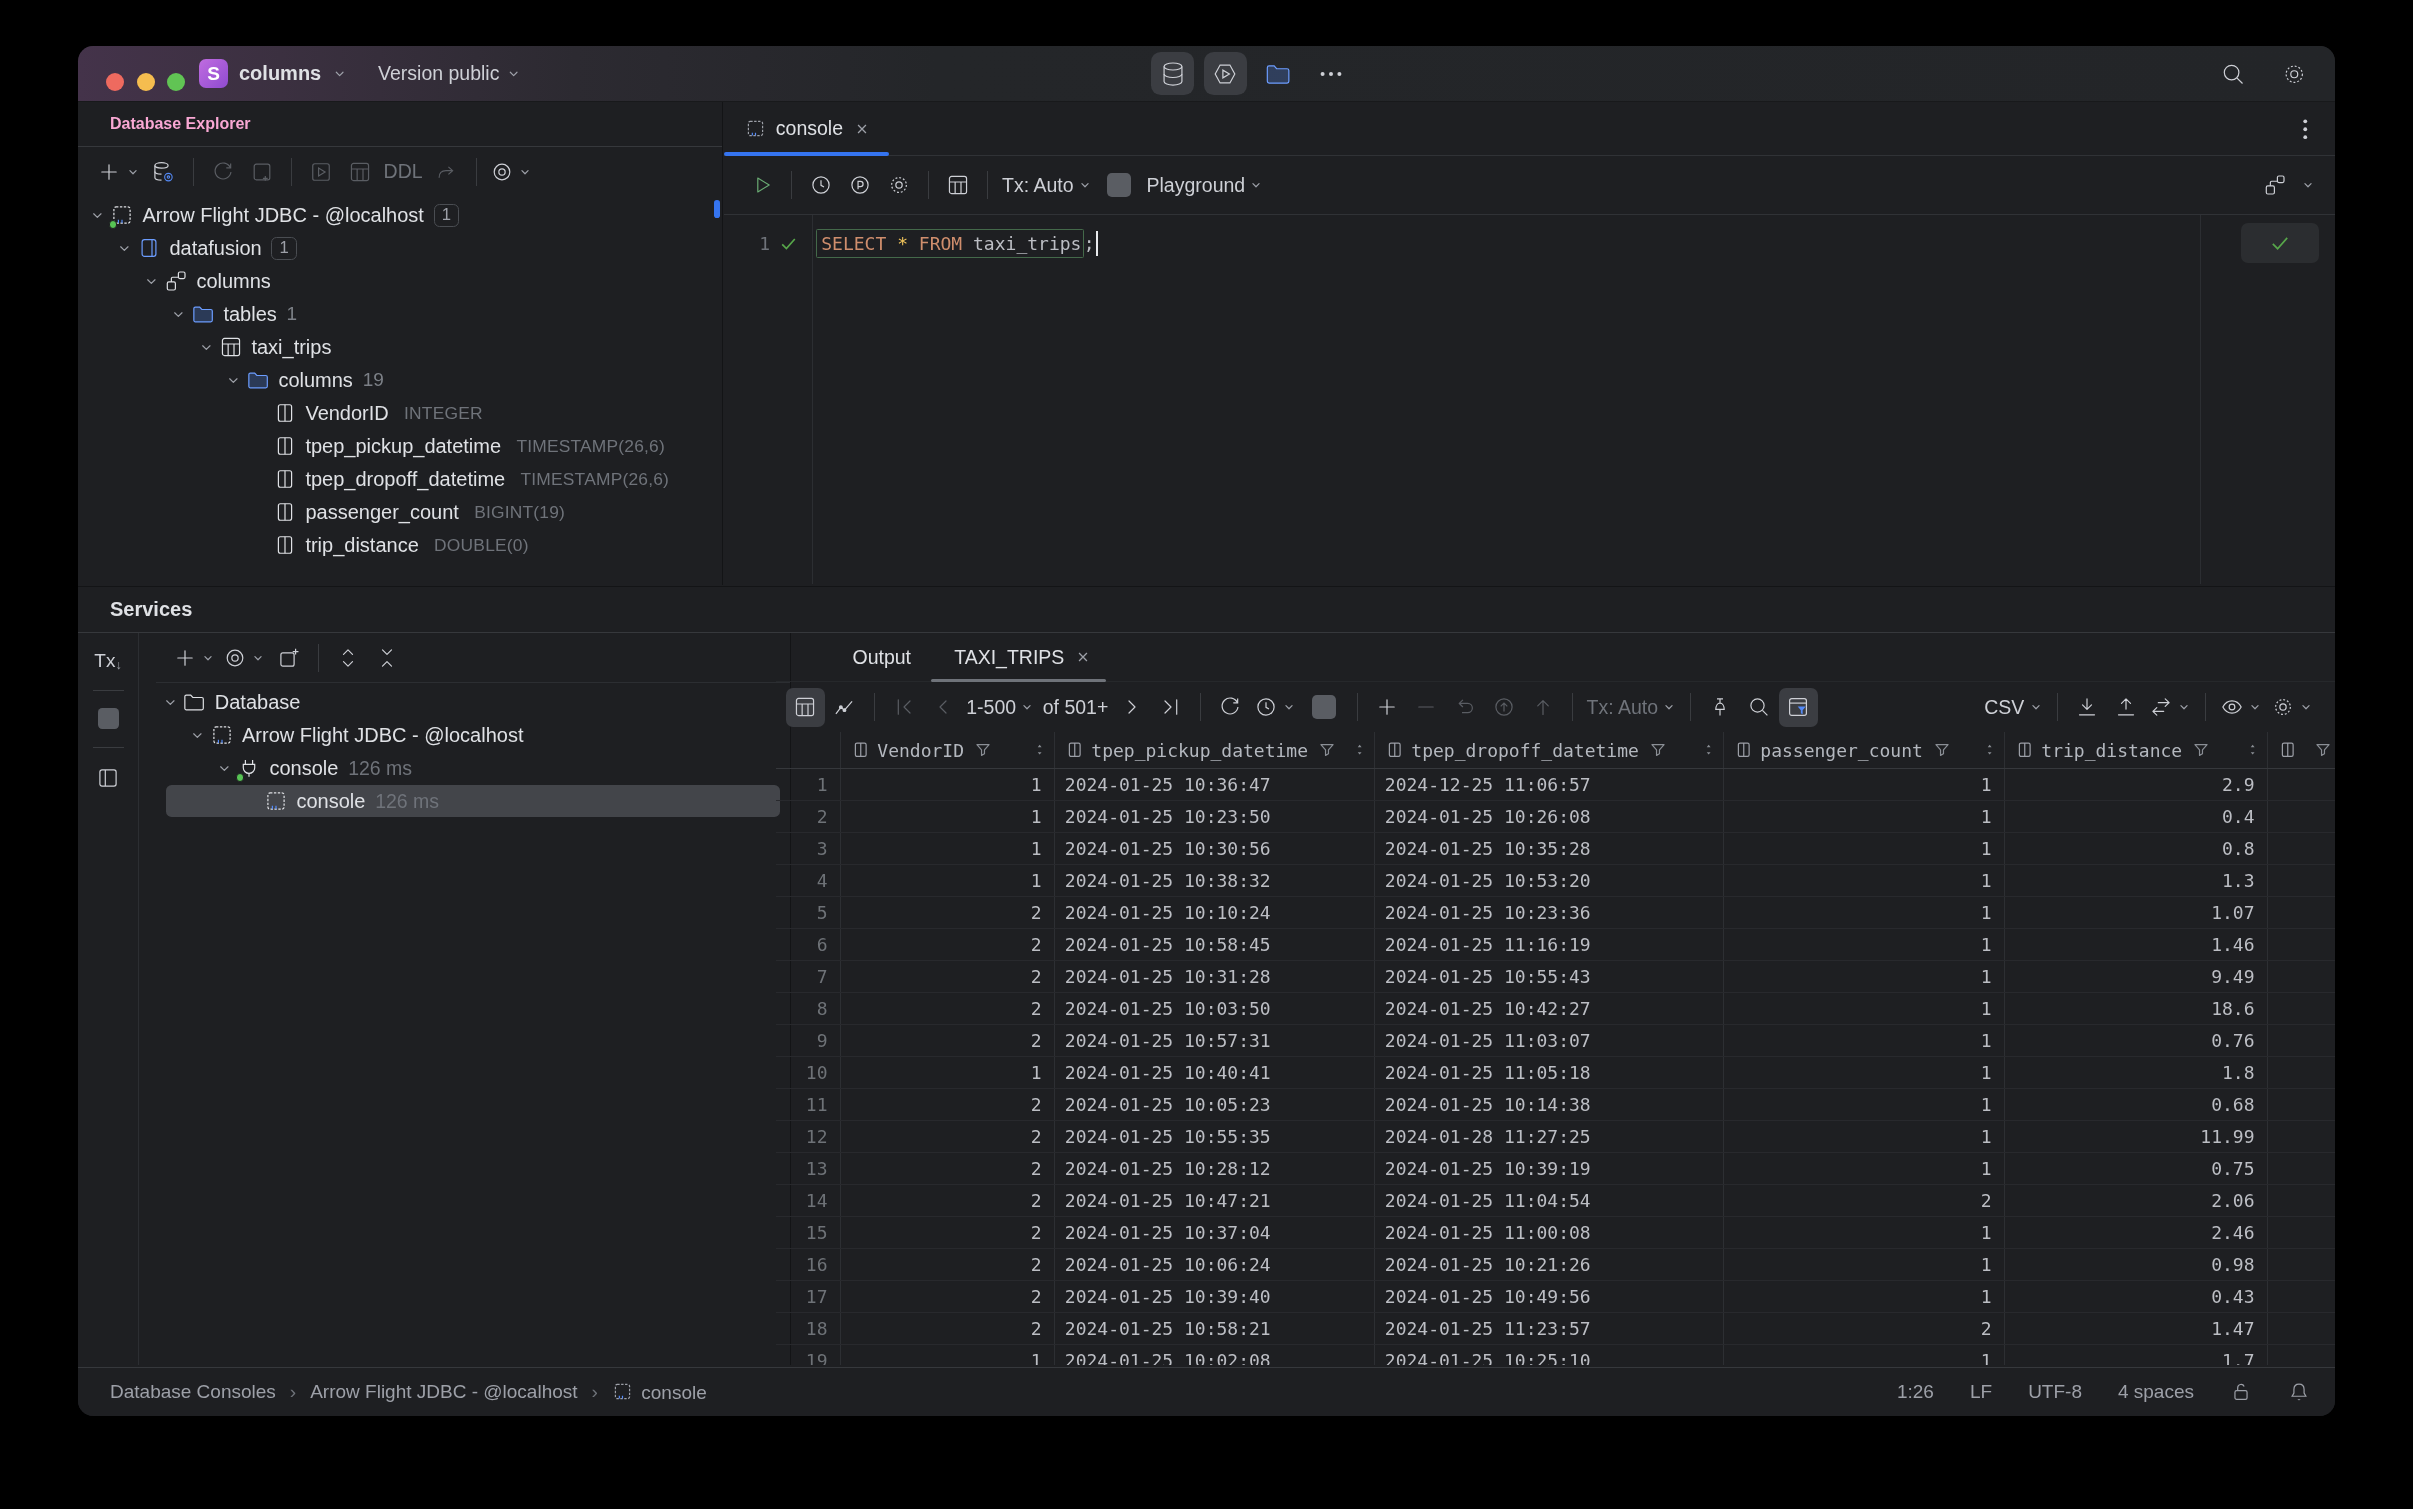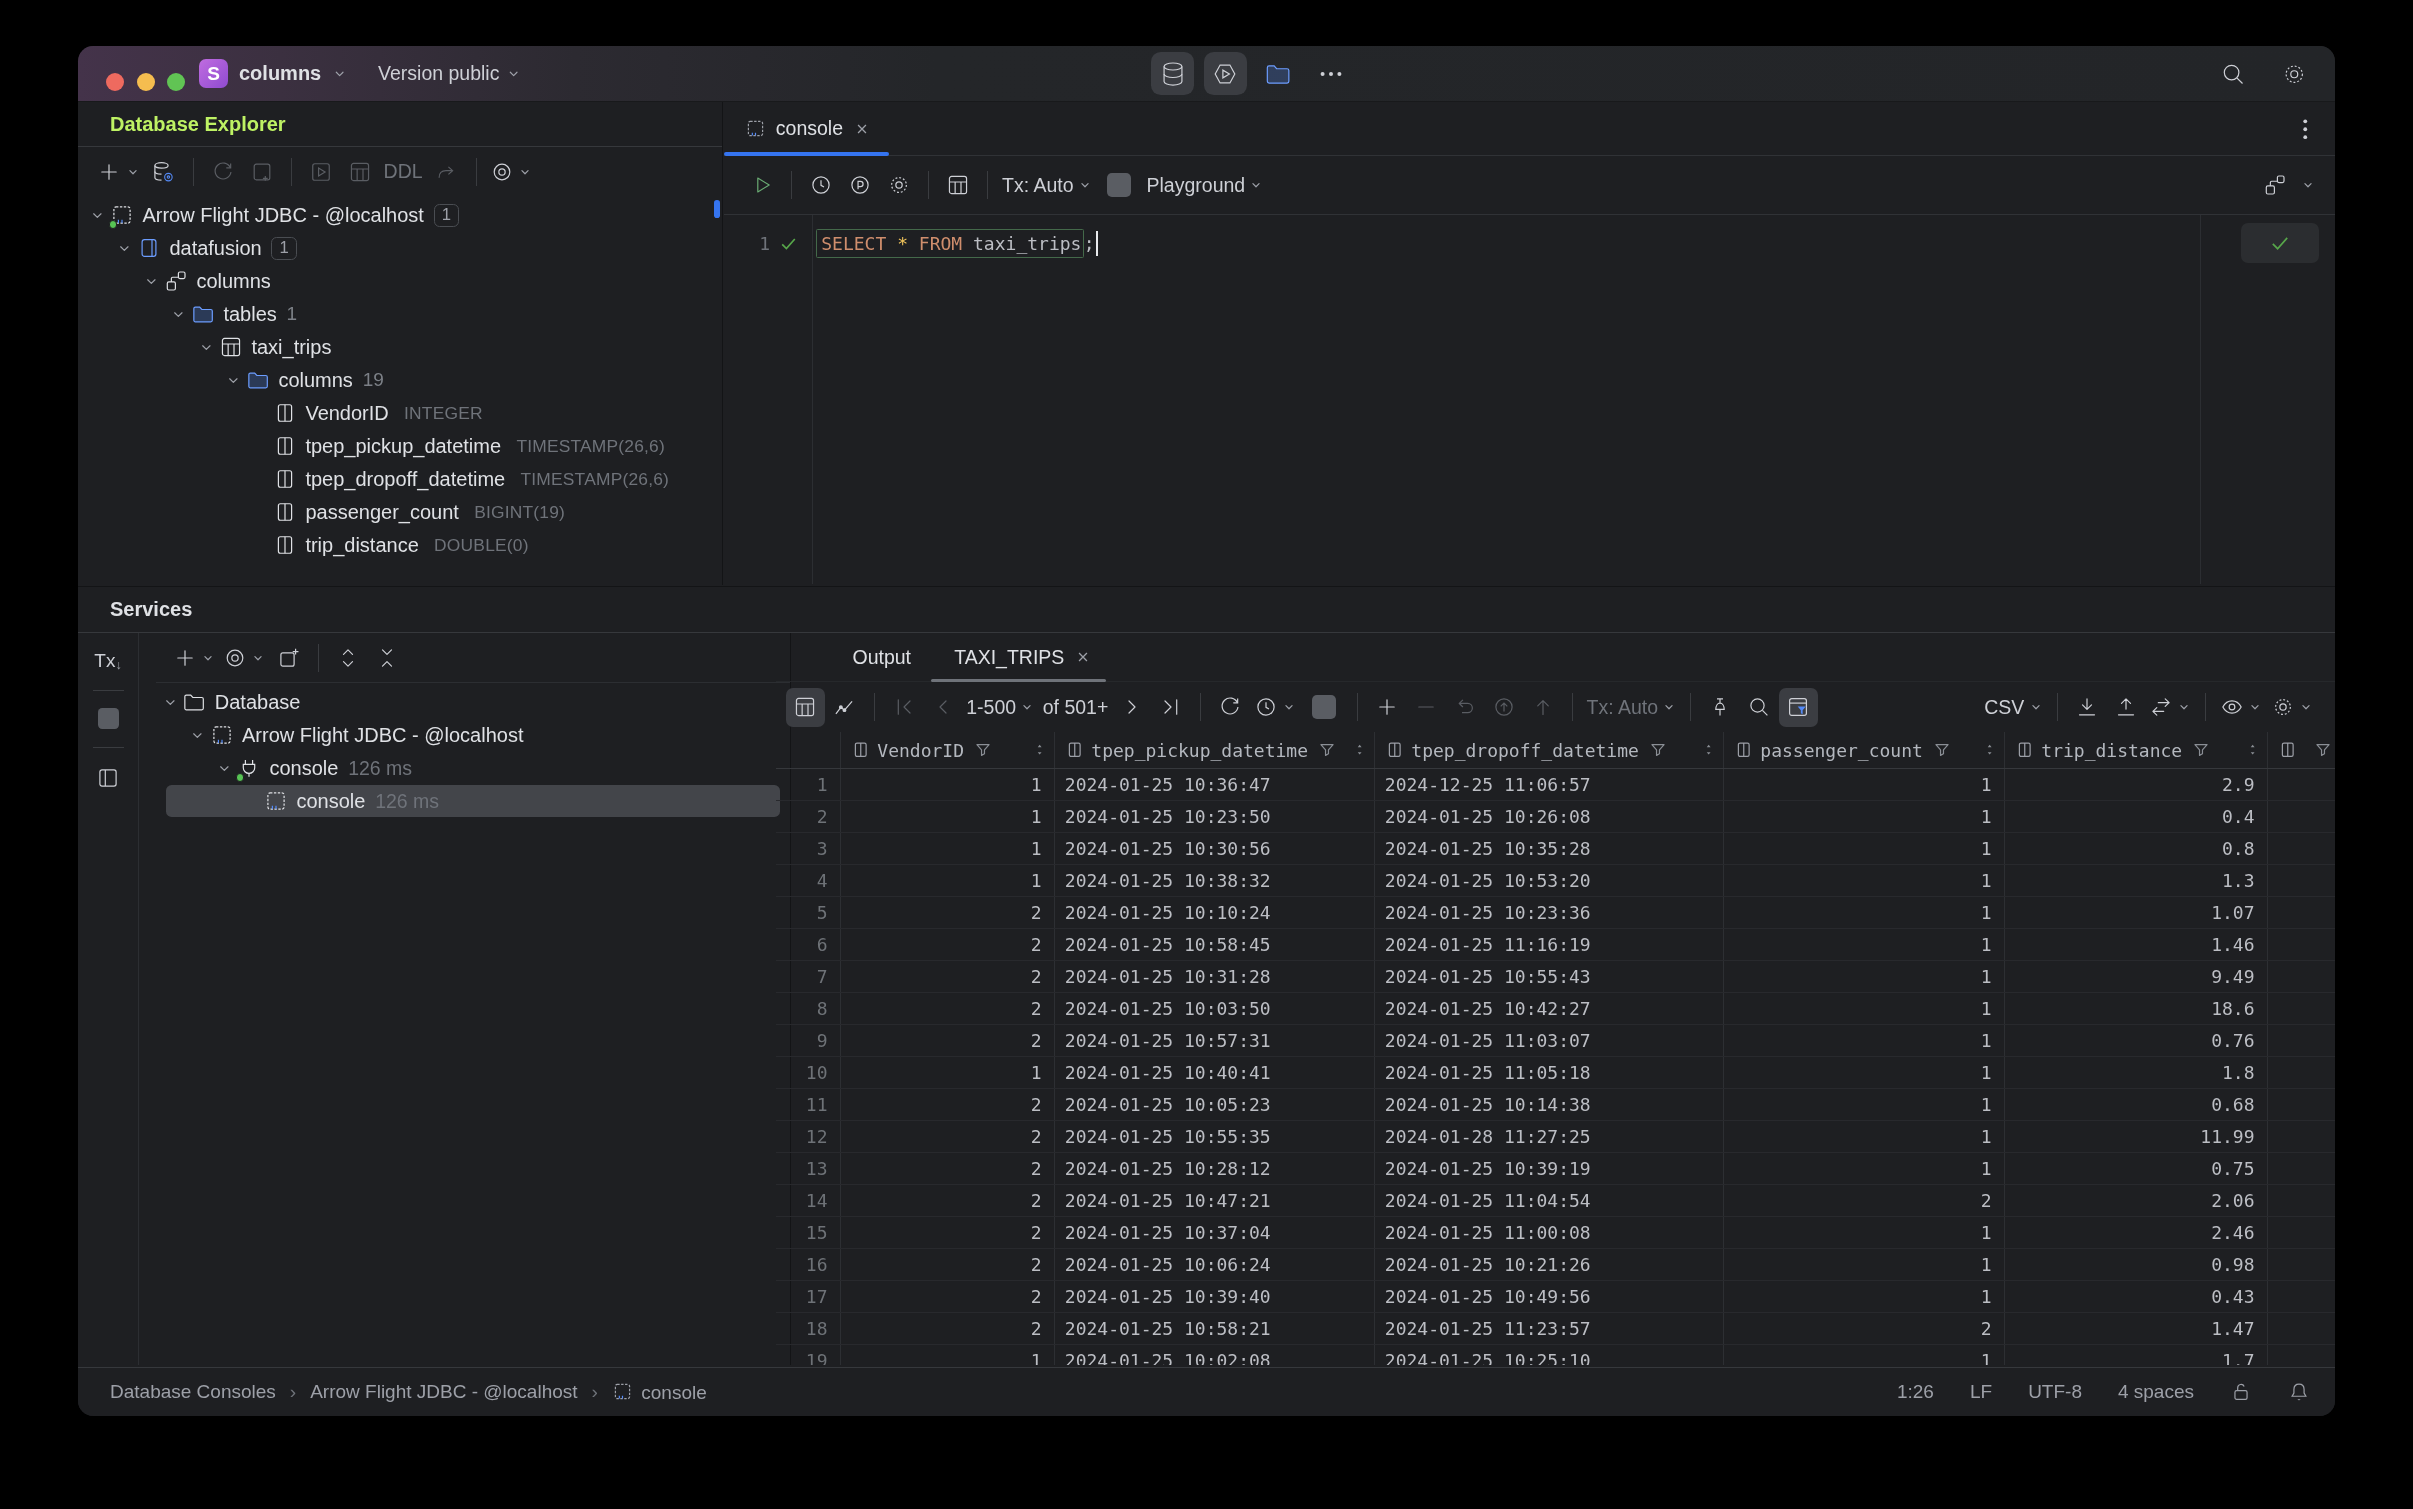--- a/index.html
+++ b/index.html
@@ -40,21 +40,21 @@
   .tbi .lbl { font-size:19.5px; white-space:nowrap; }
   .tbi.disabled .lbl { color:#6f737a; }
   .tb-sep { width:0.7px; height:28px; background:#3a3c40; margin:0 9.8px; }
   .badge { border:1.4px solid #4a4d52; border-radius:5.6px; color:#9da0a8; font-size:16.7px; padding:0.7px 7px; margin-left:9.8px; }
   .cnt { color:#7c8087; font-size:19px; margin-left:9.8px; }
   .typ { color:#6f737a; font-size:17.4px; margin-left:15.3px; letter-spacing:0.2px; }
   .meta { color:#6f737a; font-size:19.5px; margin-left:9.8px; }
 
   
   #db-explorer { position:absolute; left:0; top:56px; width:645px; height:483px; border-right:0.7px solid #131416; overflow:hidden; }
-  .panel-title { height:45px; display:flex; align-items:center; padding-left:32px; font-size:20px; font-weight:700; color:#bef264; border-bottom:0.7px solid #36383c; }
+  .panel-title { height:45px; display:flex; align-items:center; padding-left:32px; font-size:16px; font-weight:700; color:#f9a8d4; border-bottom:0.7px solid #36383c; }
   #db-toolbar { height:49px; padding-left:15.3px; border-bottom:0; }
   #db-scroll-thumb { position:absolute; right:2.1px; top:98px; width:5.6px; height:18px; border-radius:2.8px; background:#3574f0; }
   .tree { padding-top:2.8px; }
   .tree-row { height:33px; display:flex; align-items:center; font-size:20px; color:#dfe1e5; white-space:nowrap; position:relative; }
   .tree-row .hl { position:absolute; left:9.8px; right:9.8px; top:0.7px; bottom:0.7px; border-radius:5.6px; background:transparent; }
   .tree-row.selected .hl { background:#43454a; }
   .tree-row > * { position:relative; }
   .chevslot { width:25px; height:25px; display:flex; align-items:center; justify-content:center; color:#9da0a8; flex:none; }
   .chevslot svg { width:16.7px; height:16.7px; }
   .tree-ic { width:24px; height:24px; margin-right:8.4px; flex:none; position:relative; }

